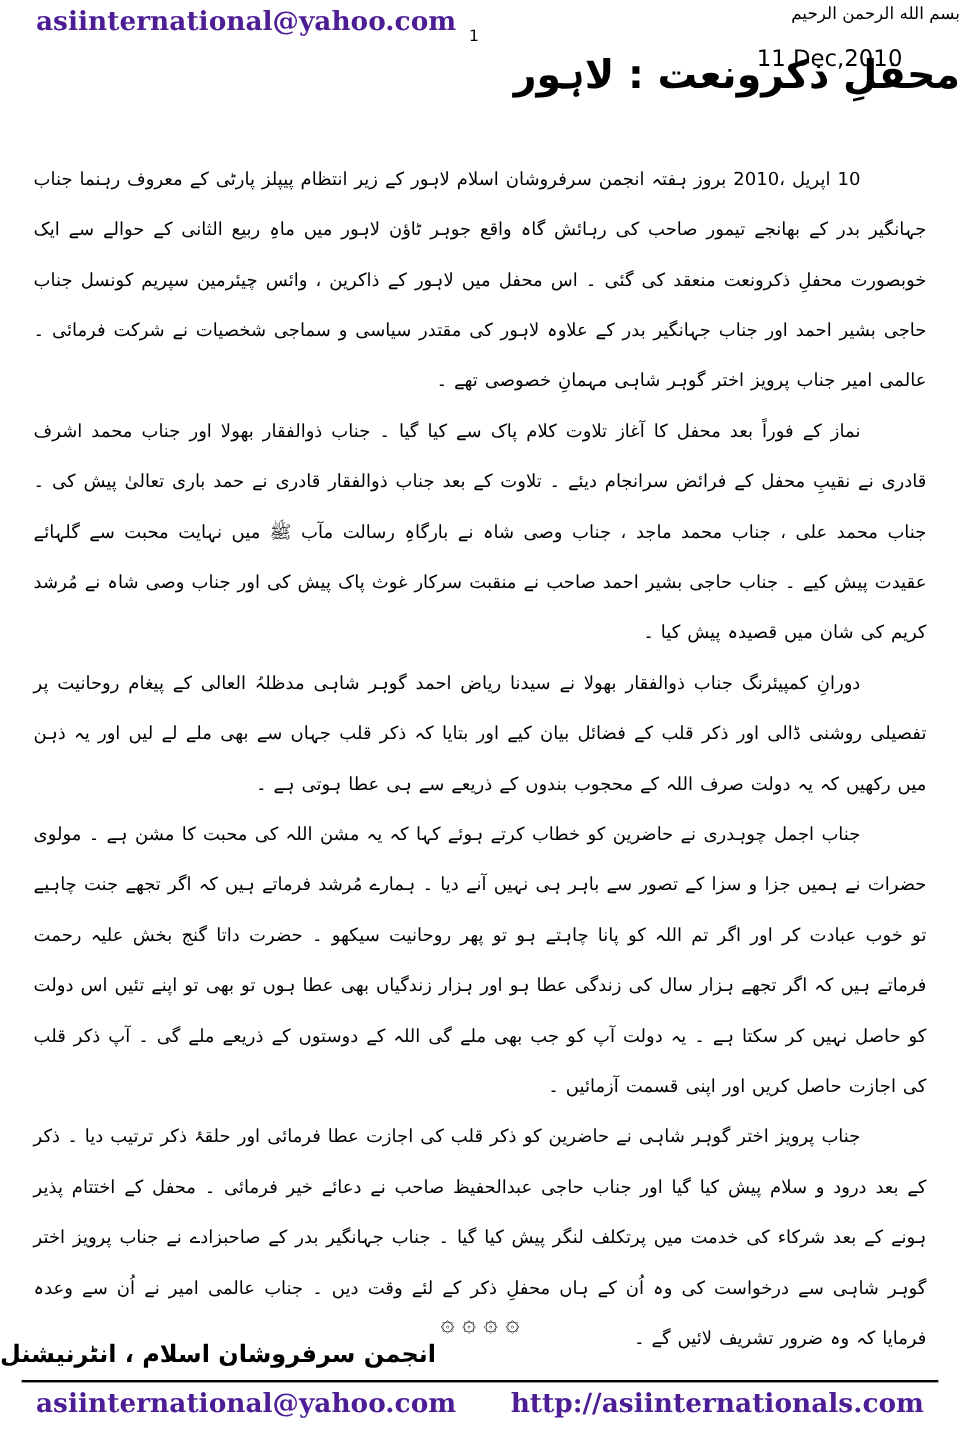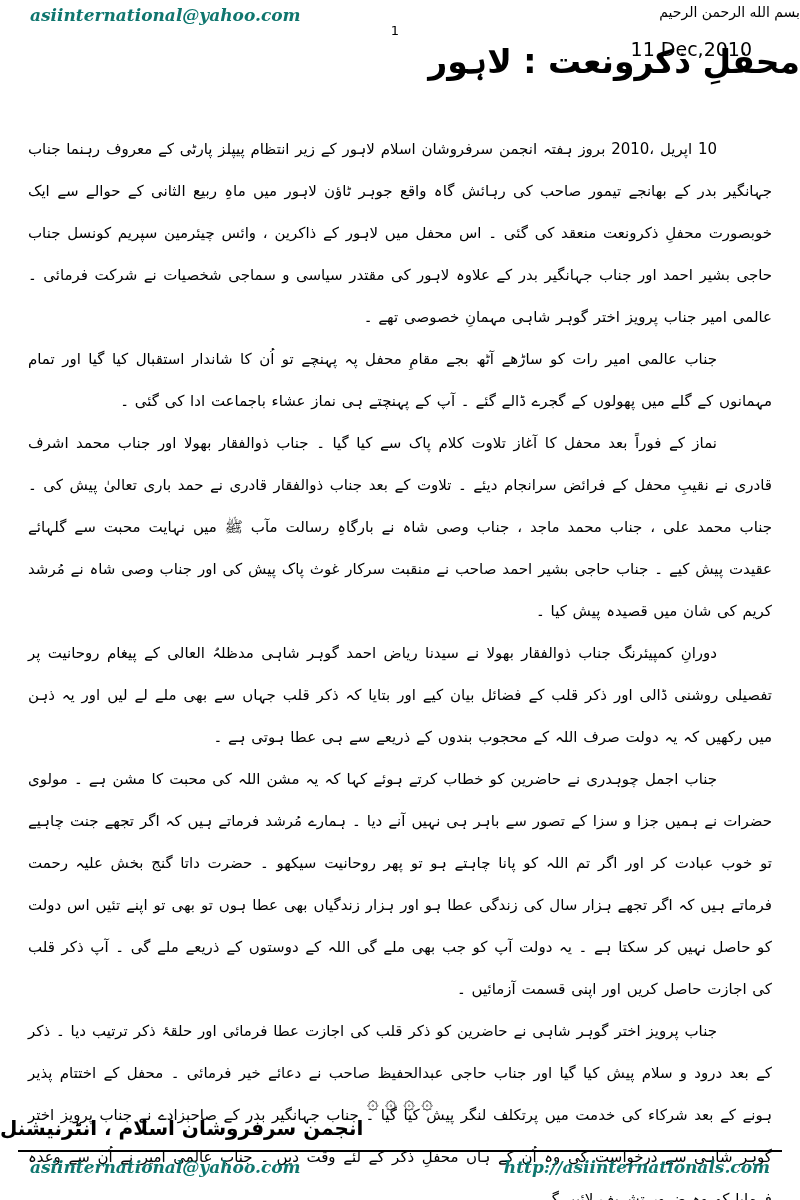--- a/index.html
+++ b/index.html
@@ -9,24 +9,23 @@
     width: 800px;
     height: 1200px;
     background: #ffffff;
     overflow: hidden;
     font-family: "DejaVu Sans", sans-serif;
     color: #000000;
   }
   
   .email-link {
     font-family: "DejaVu Serif", serif;
-    font-style: italic;
     font-weight: bold;
-    color: #0f766e;
-    font-size: 17px;
+    color: #4c1d95;
+    font-size: 22px;
     text-decoration: none;
   }
   .header-email { position: absolute; top: 5px; left: 30px; }
   .bismillah {
     position: absolute; top: 4px; left: 0; right: 0;
     text-align: right;
     font-size: 14px;
     direction: rtl;
   }
   .page-number {
@@ -96,21 +95,20 @@
   <div class="bismillah">بسم الله الرحمن الرحيم</div>
 
   <div class="page-number">1</div>
 
   <div class="doc-date">11 Dec,2010</div>
 
   <div class="doc-title">محفلِ ذکرونعت : لاہور</div>
 
   <div class="body-text">
       <p>10 اپریل ،2010 بروز ہفتہ انجمن سرفروشان اسلام لاہور کے زیر انتظام پیپلز پارٹی کے معروف رہنما جناب جہانگیر بدر کے بھانجے تیمور صاحب کی رہائش گاہ واقع جوہر ٹاؤن لاہور میں ماہِ ربیع الثانی کے حوالے سے ایک خوبصورت محفلِ ذکرونعت منعقد کی گئی ۔ اس محفل میں لاہور کے ذاکرین ، وائس چیئرمین سپریم کونسل جناب حاجی بشیر احمد اور جناب جہانگیر بدر کے علاوہ لاہور کی مقتدر سیاسی و سماجی شخصیات نے شرکت فرمائی ۔ عالمی امیر جناب پرویز اختر گوہر شاہی مہمانِ خصوصی تھے ۔</p>
-      <p>جناب عالمی امیر رات کو ساڑھے آٹھ بجے مقامِ محفل پہ پہنچے تو اُن کا شاندار استقبال کیا گیا اور تمام مہمانوں کے گلے میں پھولوں کے گجرے ڈالے گئے ۔ آپ کے پہنچتے ہی نماز عشاء باجماعت ادا کی گئی ۔</p>
       <p>نماز کے فوراً بعد محفل کا آغاز تلاوت کلام پاک سے کیا گیا ۔ جناب ذوالفقار بھولا اور جناب محمد اشرف قادری نے نقیبِ محفل کے فرائض سرانجام دیئے ۔ تلاوت کے بعد جناب ذوالفقار قادری نے حمد باری تعالیٰ پیش کی ۔ جناب محمد علی ، جناب محمد ماجد ، جناب وصی شاہ نے بارگاہِ رسالت مآب ﷺ میں نہایت محبت سے گلہائے عقیدت پیش کیے ۔ جناب حاجی بشیر احمد صاحب نے منقبت سرکار غوث پاک پیش کی اور جناب وصی شاہ نے مُرشد کریم کی شان میں قصیدہ پیش کیا ۔</p>
       <p>دورانِ کمپیئرنگ جناب ذوالفقار بھولا نے سیدنا ریاض احمد گوہر شاہی مدظلہُ العالی کے پیغام روحانیت پر تفصیلی روشنی ڈالی اور ذکر قلب کے فضائل بیان کیے اور بتایا کہ ذکر قلب جہاں سے بھی ملے لے لیں اور یہ ذہن میں رکھیں کہ یہ دولت صرف اللہ کے محجوب بندوں کے ذریعے سے ہی عطا ہوتی ہے ۔</p>
       <p>جناب اجمل چوہدری نے حاضرین کو خطاب کرتے ہوئے کہا کہ یہ مشن اللہ کی محبت کا مشن ہے ۔ مولوی حضرات نے ہمیں جزا و سزا کے تصور سے باہر ہی نہیں آنے دیا ۔ ہمارے مُرشد فرماتے ہیں کہ اگر تجھے جنت چاہیے تو خوب عبادت کر اور اگر تم اللہ کو پانا چاہتے ہو تو پھر روحانیت سیکھو ۔ حضرت داتا گنج بخش علیہ رحمت فرماتے ہیں کہ اگر تجھے ہزار سال کی زندگی عطا ہو اور ہزار زندگیاں بھی عطا ہوں تو بھی تو اپنے تئیں اس دولت کو حاصل نہیں کر سکتا ہے ۔ یہ دولت آپ کو جب بھی ملے گی اللہ کے دوستوں کے ذریعے ملے گی ۔ آپ ذکر قلب کی اجازت حاصل کریں اور اپنی قسمت آزمائیں ۔</p>
       <p>جناب پرویز اختر گوہر شاہی نے حاضرین کو ذکر قلب کی اجازت عطا فرمائی اور حلقۂ ذکر ترتیب دیا ۔ ذکر کے بعد درود و سلام پیش کیا گیا اور جناب حاجی عبدالحفیظ صاحب نے دعائے خیر فرمائی ۔ محفل کے اختتام پذیر ہونے کے بعد شرکاء کی خدمت میں پرتکلف لنگر پیش کیا گیا ۔ جناب جہانگیر بدر کے صاحبزادے نے جناب پرویز اختر گوہر شاہی سے درخواست کی وہ اُن کے ہاں محفلِ ذکر کے لئے وقت دیں ۔ جناب عالمی امیر نے اُن سے وعدہ فرمایا کہ وہ ضرور تشریف لائیں گے ۔</p>
     </div>
 
   <div class="ornaments">۞ ۞ ۞ ۞</div>
 
   <div class="org-name">انجمن سرفروشان اسلام ، انٹرنیشنل</div>
 

